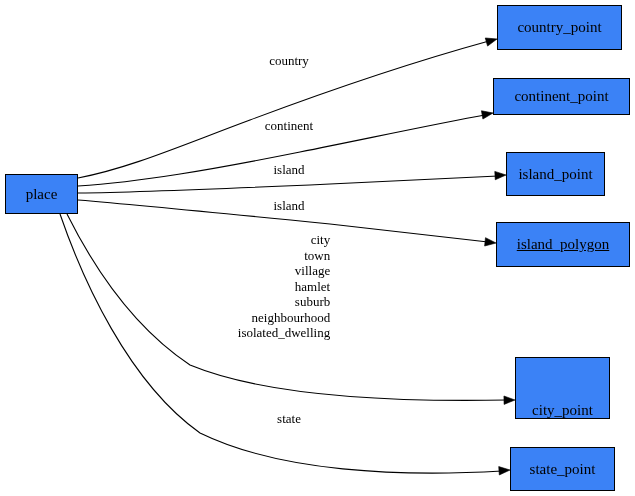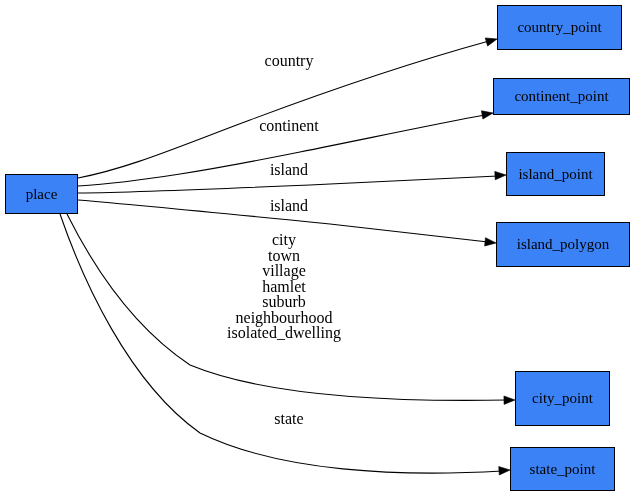--- a/index.html
+++ b/index.html
@@ -34,25 +34,25 @@
     display: flex;
     align-items: center;
     justify-content: center;
     font-size: 15px;
     line-height: 1;
     white-space: nowrap;
     color: #000000;
   }
   .edge-label {
     position: absolute;
-    font-size: 16px;
+    font-size: 13px;
     line-height: 15.5px;
     color: #000000;
     white-space: pre;
-    text-align: center;
+    text-align: right;
     transform: translateX(-50%);
   }
   .edge-path {
     fill: none;
     stroke: #000000;
     stroke-width: 1.1;
   }
   .arrow-head {
     fill: #000000;
     stroke: #000000;
@@ -80,24 +80,24 @@
   <div id="nodes-layer">
       <div class="node-box" style="left: 497px; top: 5px; width: 125px; height: 45px;">
         <span>country_point</span>
       </div>
       <div class="node-box" style="left: 493px; top: 78px; width: 137px; height: 37px;">
         <span>continent_point</span>
       </div>
       <div class="node-box" style="left: 506px; top: 152px; width: 99px; height: 44px;">
         <span>island_point</span>
       </div>
-      <div class="node-box" style="left: 496px; top: 222px; width: 134px; height: 45px;">
+      <div class="node-box" style="left: 496px; top: 222px; width: 134px; height: 45px; text-decoration: underline;">
         <span>island_polygon</span>
       </div>
-      <div class="node-box" style="left: 515px; top: 371px; width: 95px; height: 55px;">
+      <div class="node-box" style="left: 515px; top: 357px; width: 95px; height: 62px; align-items: flex-end;">
         <span>city_point</span>
       </div>
       <div class="node-box" style="left: 510px; top: 447px; width: 105px; height: 44px;">
         <span>state_point</span>
       </div>
       <div class="node-box" style="left: 5px; top: 174px; width: 73px; height: 40px;">
         <span>place</span>
       </div>
     </div>
   <div id="labels-layer">

